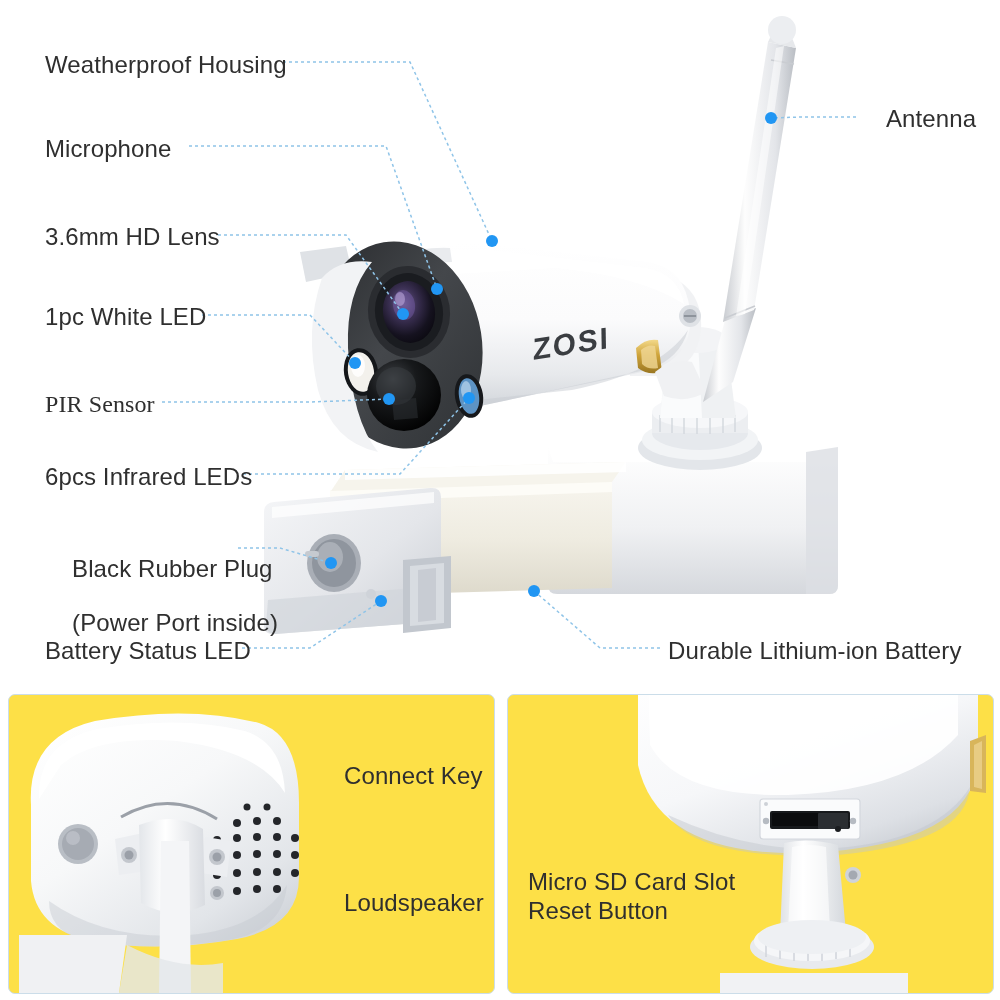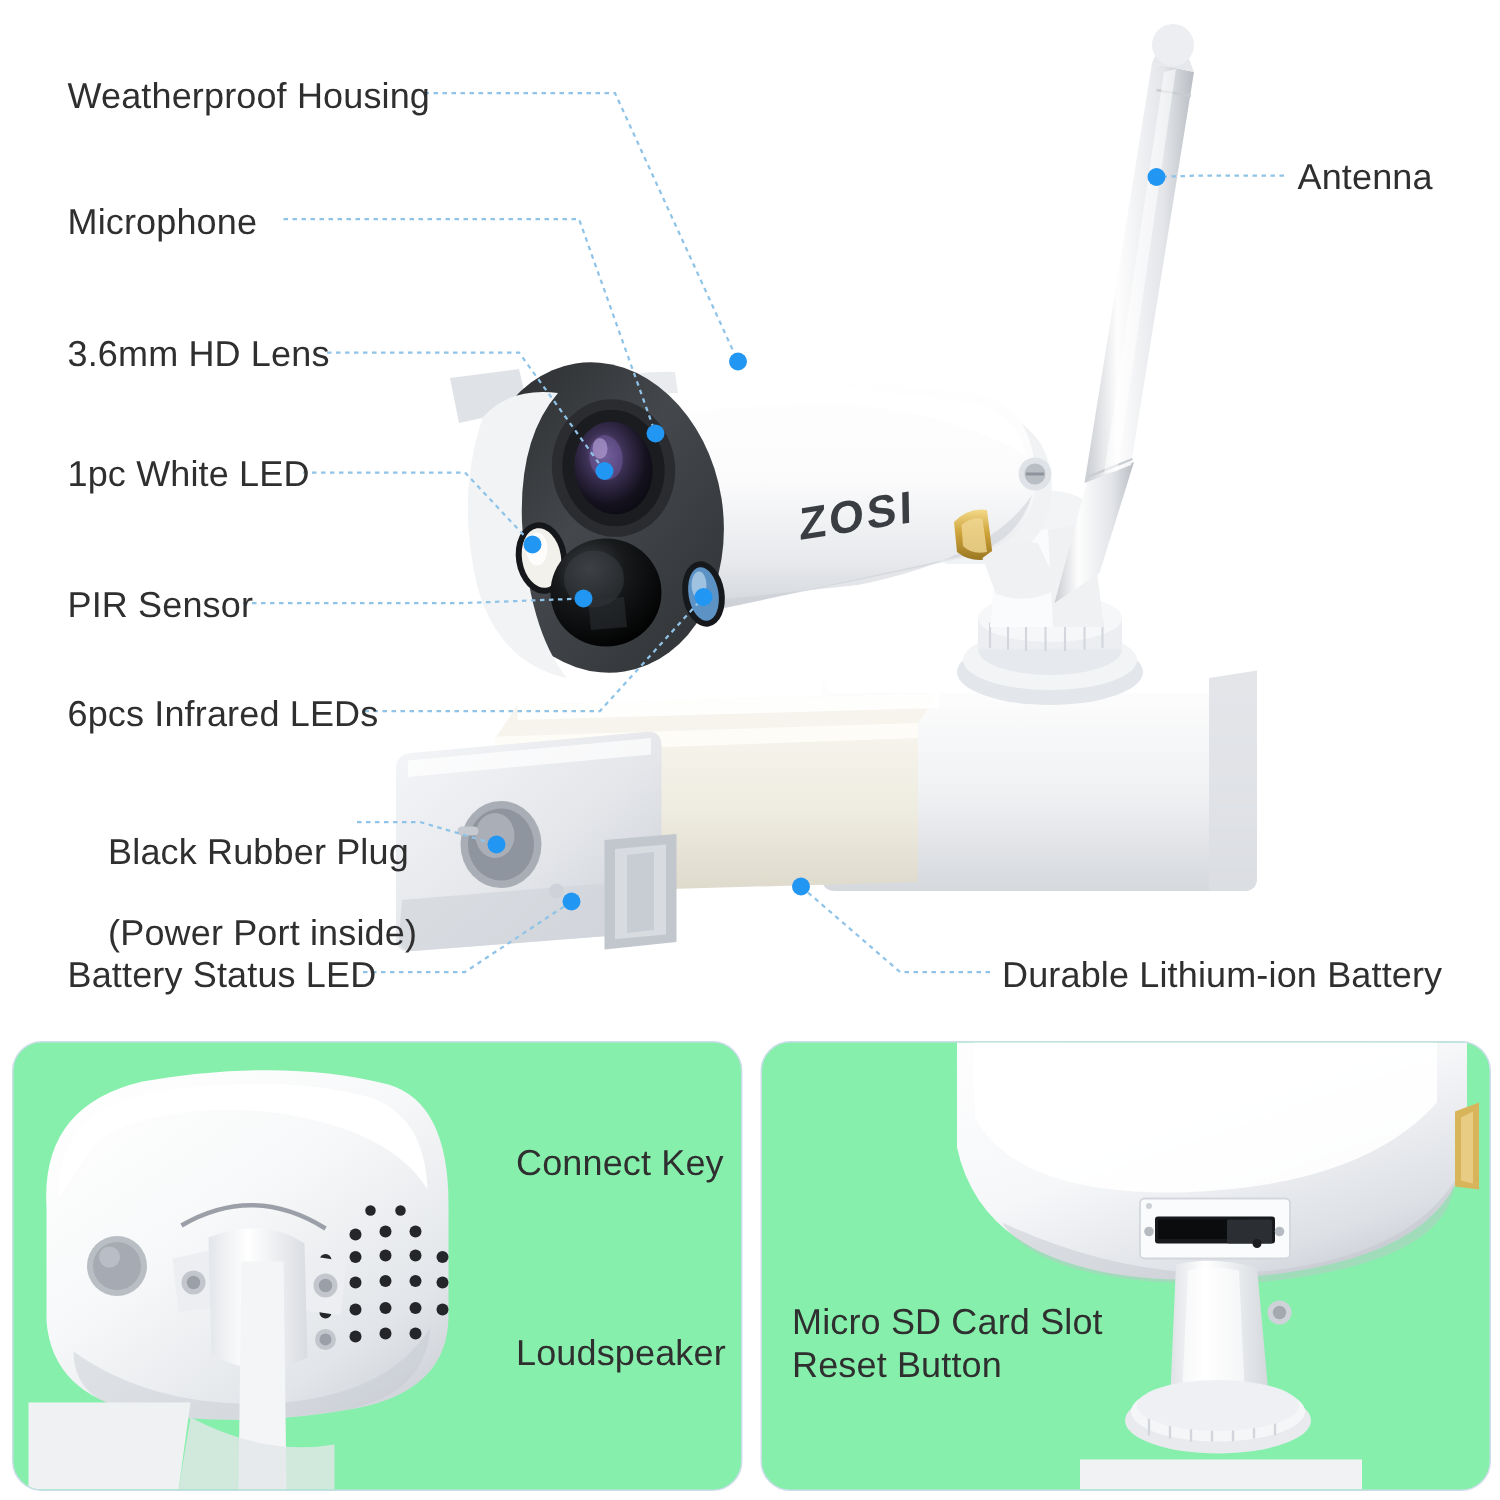--- a/index.html
+++ b/index.html
@@ -20,22 +20,22 @@
   }
   .label.two{line-height:27px;}
 
   
   #leaders{position:absolute;left:0;top:0;width:1000px;height:1000px;pointer-events:none;}
 
   
   .panel{
     position:absolute;
     border:1.4px solid #cbdde9;
-    border-radius:20px;
-    background:#86efac;
+    border-radius:7px;
+    background:#fde047;
     overflow:hidden;
     text-decoration:underline;
   }
 
   
   .art{position:absolute;}
 </style>
 </head>
 <body>
 
@@ -286,31 +286,31 @@
       <circle cx="268" cy="859" r="6" fill="#2196F3"></circle>
       <circle cx="800" cy="813" r="4.5" fill="#2196F3"></circle>
       <circle cx="826" cy="818" r="4.5" fill="#2196F3"></circle>
     </g>
   </svg>
 
   <div class="label" style="left:45px;top:52px;">Weatherproof Housing</div>
   <div class="label" style="left:45px;top:136px;">Microphone</div>
   <div class="label" style="left:45px;top:224px;">3.6mm HD Lens</div>
   <div class="label" style="left:45px;top:304px;">1pc White LED</div>
-  <div class="label" style="left:45px;top:391px;">PIR Sensor</div>
+  <div class="label" style="left:45px;top:391px;font-family:Liberation Serif, serif;">PIR Sensor</div>
   <div class="label" style="left:45px;top:464px;">6pcs Infrared LEDs</div>
 
   <div class="label" style="left:45px;top:638px;">Battery Status LED</div>
 
   <div class="label two" style="left:45px;top:528px;">
     <span>Black Rubber Plug</span><br>
     <span>(Power Port inside)</span>
   </div>
 
-  <div class="label" style="left:865px;top:106px;">Antenna</div>
+  <div class="label" style="left:886px;top:106px;">Antenna</div>
   <div class="label" style="left:668px;top:638px;">Durable Lithium-ion Battery</div>
 
   <div class="panel" style="left:8px;top:694px;width:485px;height:298px;">
     <svg width="485" height="298" viewBox="0 0 485 298">
       <defs>
         <linearGradient id="rearG" x1="0.1" y1="0" x2="0.9" y2="1">
           <stop offset="0" stop-color="#ffffff"></stop>
           <stop offset="0.42" stop-color="#f7f8f9"></stop>
           <stop offset="0.8" stop-color="#e2e5e9"></stop>
           <stop offset="1" stop-color="#ccd0d6"></stop>

